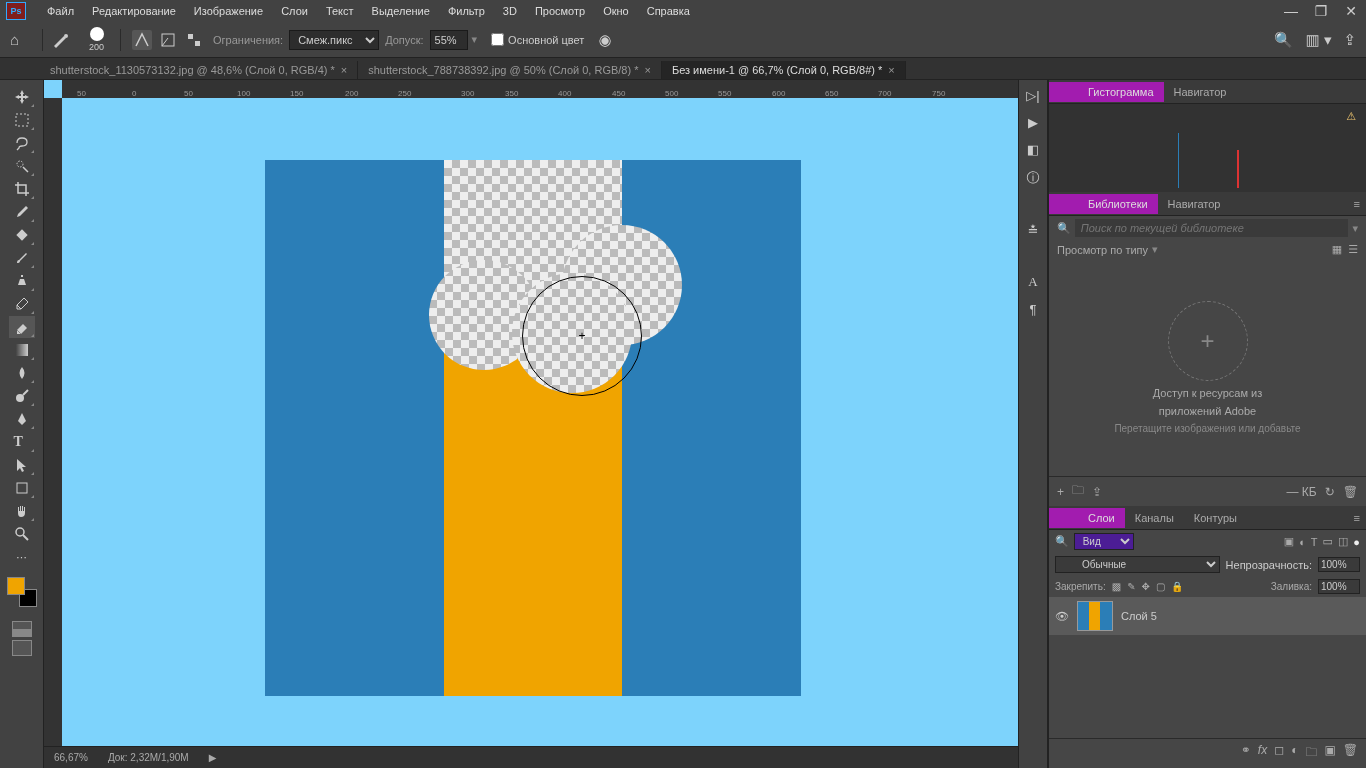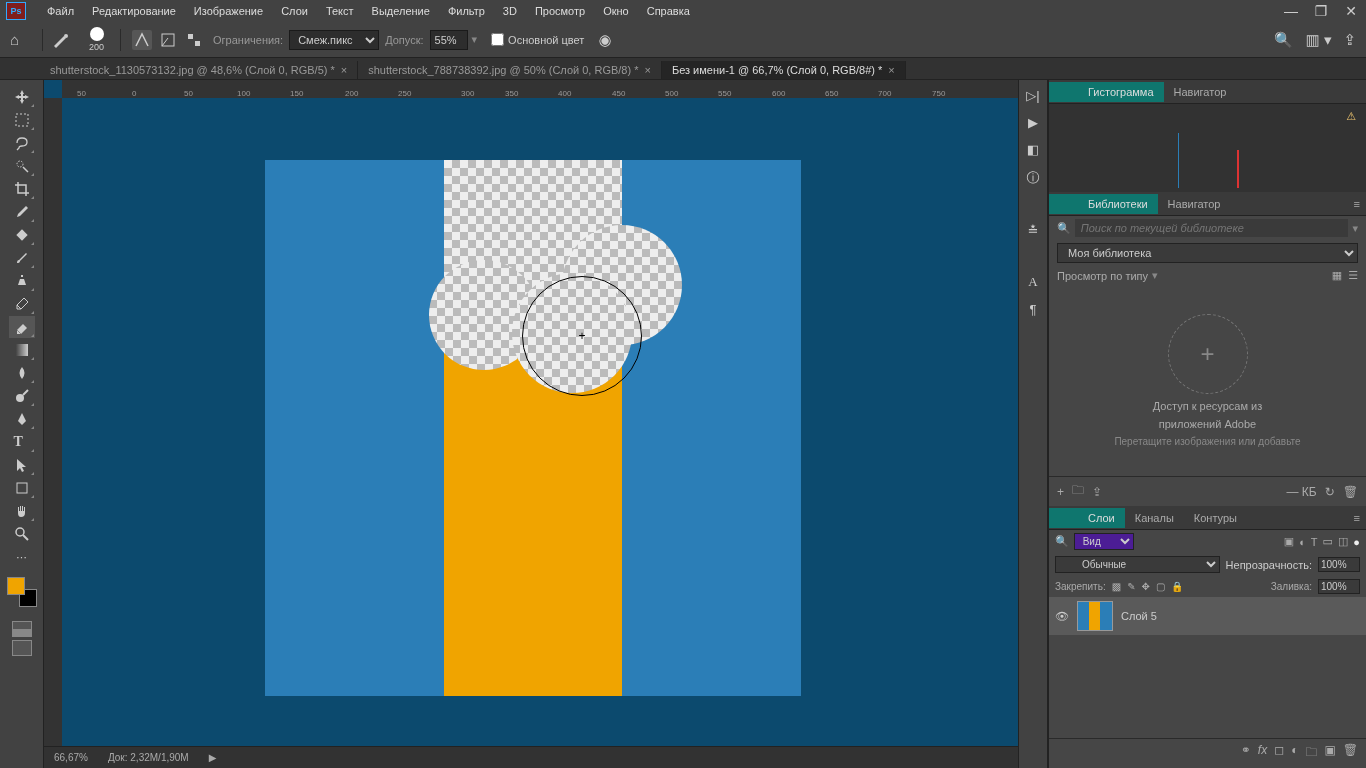--- a/index.html
+++ b/index.html
@@ -42,21 +42,21 @@
 .tool-btn.selected { background: #565656; }
 .tool-btn .corner { position: absolute; right: 1px; bottom: 1px; width: 0; height: 0; border-right: 3px solid #888; border-top: 3px solid transparent; }
 .tool-btn svg, .tool-btn .glyph { width: 16px; height: 16px; }
 .color-swatches { margin: 8px auto; width: 30px; height: 30px; position: relative; }
 .color-swatches .fg { position: absolute; width: 18px; height: 18px; background: #f0a400; border: 1px solid #888; top: 0; left: 0; z-index: 2; }
 .color-swatches .bg { position: absolute; width: 18px; height: 18px; background: #000; border: 1px solid #888; bottom: 0; right: 0; }
 .qm-buttons { margin-top: 6px; display: flex; flex-direction: column; align-items: center; gap: 3px; }
 .qm-buttons > div { width: 20px; height: 16px; border: 1px solid #888; }
 
 
-.canvas-wrap { flex: 1; background: #0c4a6e; position: relative; overflow: hidden; }
+.canvas-wrap { flex: 1; background: #7dd3fc; position: relative; overflow: hidden; }
 .ruler-h { position: absolute; top: 0; left: 18px; right: 0; height: 18px; background: #333; display: flex; overflow: hidden; align-items: flex-end; font-size: 8px; color: #999; }
 .ruler-h .tick-label { position: absolute; }
 .ruler-v { position: absolute; top: 18px; left: 0; width: 18px; bottom: 0; background: #333; }
 .canvas-inner { position: absolute; top: 18px; left: 18px; right: 0; bottom: 28px; }
 
 
 .artboard { position: absolute; left: 203px; top: 62px; width: 536px; height: 536px; }
 .artboard .blue-l { position: absolute; left: 0; top: 0; width: 179px; height: 100%; background: #2b7eb7; }
 .artboard .blue-r { position: absolute; right: 0; top: 0; width: 179px; height: 100%; background: #2b7eb7; }
 .artboard .transp { position: absolute; left: 179px; top: 0; width: 178px; height: 100%;
@@ -101,21 +101,21 @@
 .statusbar { position: absolute; bottom: 0; left: 0; right: 0; height: 22px; background: #323232; border-top: 1px solid #222; display: flex; align-items: center; padding: 0 10px; font-size: 10px; color: #aaa; gap: 20px; }
 
 
 .vcolumn { width: 30px; background: #424242; display: flex; flex-direction: column; align-items: center; padding-top: 8px; gap: 12px; border-left: 1px solid #222; border-right: 1px solid #222; }
 .vcolumn > div { font-size: 13px; color: #ccc; }
 
 
 .right-panels { width: 318px; background: #424242; display: flex; flex-direction: column; border-left: 1px solid #222; }
 .panel-tabs { display: flex; background: #3a3a3a; height: 24px; align-items: center; border-bottom: 1px solid #222; position: relative; }
 .panel-tab { padding: 4px 10px; color: #aaa; font-size: 11px; }
-.panel-tab.active { background: #0f766e; color: #ddd; padding-left: 39px; }
+.panel-tab.active { background: #a21caf; color: #ddd; padding-left: 39px; }
 .panel-menu { margin-left: auto; padding: 0 6px; color: #aaa; }
 .histogram-body { height: 88px; background: #323232; position: relative; }
 .histogram-body .hist-bar { position: absolute; bottom: 4px; left: 12px; right: 12px; height: 55px; }
 .histogram-body .h-line1 { position: absolute; bottom: 0; left: 40%; width: 1px; height: 100%; background: #2b7eb7; }
 .histogram-body .h-line2 { position: absolute; bottom: 0; left: 60%; width: 2px; height: 70%; background: #d33; }
 .histogram-body .warn { position: absolute; top: 6px; right: 10px; color: #eec56f; }
 
 .libraries-body { flex: 0 0 290px; background: #464646; display: flex; flex-direction: column; font-size: 11px; }
 .lib-row { display: flex; align-items: center; padding: 3px 8px; color: #aaa; }
 .lib-search { background: #3a3a3a; border: none; color: #888; padding: 3px 6px; flex: 1; font-style: italic; font-size: 11px; }
@@ -203,21 +203,21 @@
   <div style="margin-left:14px;font-size:15px;color:#ccc">◉</div>
   <div class="right-icons">
     <div>🔍</div>
     <div>▥ ▾</div>
     <div>⇪</div>
   </div>
 </div>
 
 <div class="tabstrip">
   <div class="doc-tab">
-      <span>shutterstock_1130573132.jpg @ 48,6% (Слой 0, RGB/5) *</span>
+      <span>shutterstock_1130573132.jpg @ 48,6% (Слой 0, RGB/4) *</span>
       <span class="tab-close">×</span>
     </div>
   <div class="doc-tab">
       <span>shutterstock_788738392.jpg @ 50% (Слой 0, RGB/8) *</span>
       <span class="tab-close">×</span>
     </div>
   <div class="doc-tab active">
       <span>Без имени-1 @ 66,7% (Слой 0, RGB/8#) *</span>
       <span class="tab-close">×</span>
     </div>
@@ -440,23 +440,20 @@
       <div class="panel-tab">Навигатор</div>
       <div class="panel-menu">≡</div>
     </div>
     <div class="libraries-body">
       <div class="lib-row">
           <span style="margin-right:4px">🔍</span>
           <input class="lib-search" placeholder="Поиск по текущей библиотеке" style="">
           <span style="margin-left:4px;color:#888">▾</span>
         </div>
       <div class="lib-row">
-          <select class="lib-select"><option>Моя библиотека</option></select>
-        </div>
-      <div class="lib-row">
           <span>Просмотр по типу</span>
           <span style="margin-left:4px;color:#888">▾</span>
         <span style="margin-left:auto;display:flex;gap:6px">
             <span>▦</span>
             <span>☰</span>
           </span>
       </div>
       <div class="lib-drop-area">
         <div class="lib-drop-circle">+</div>
         <div>Доступ к ресурсам из</div>

